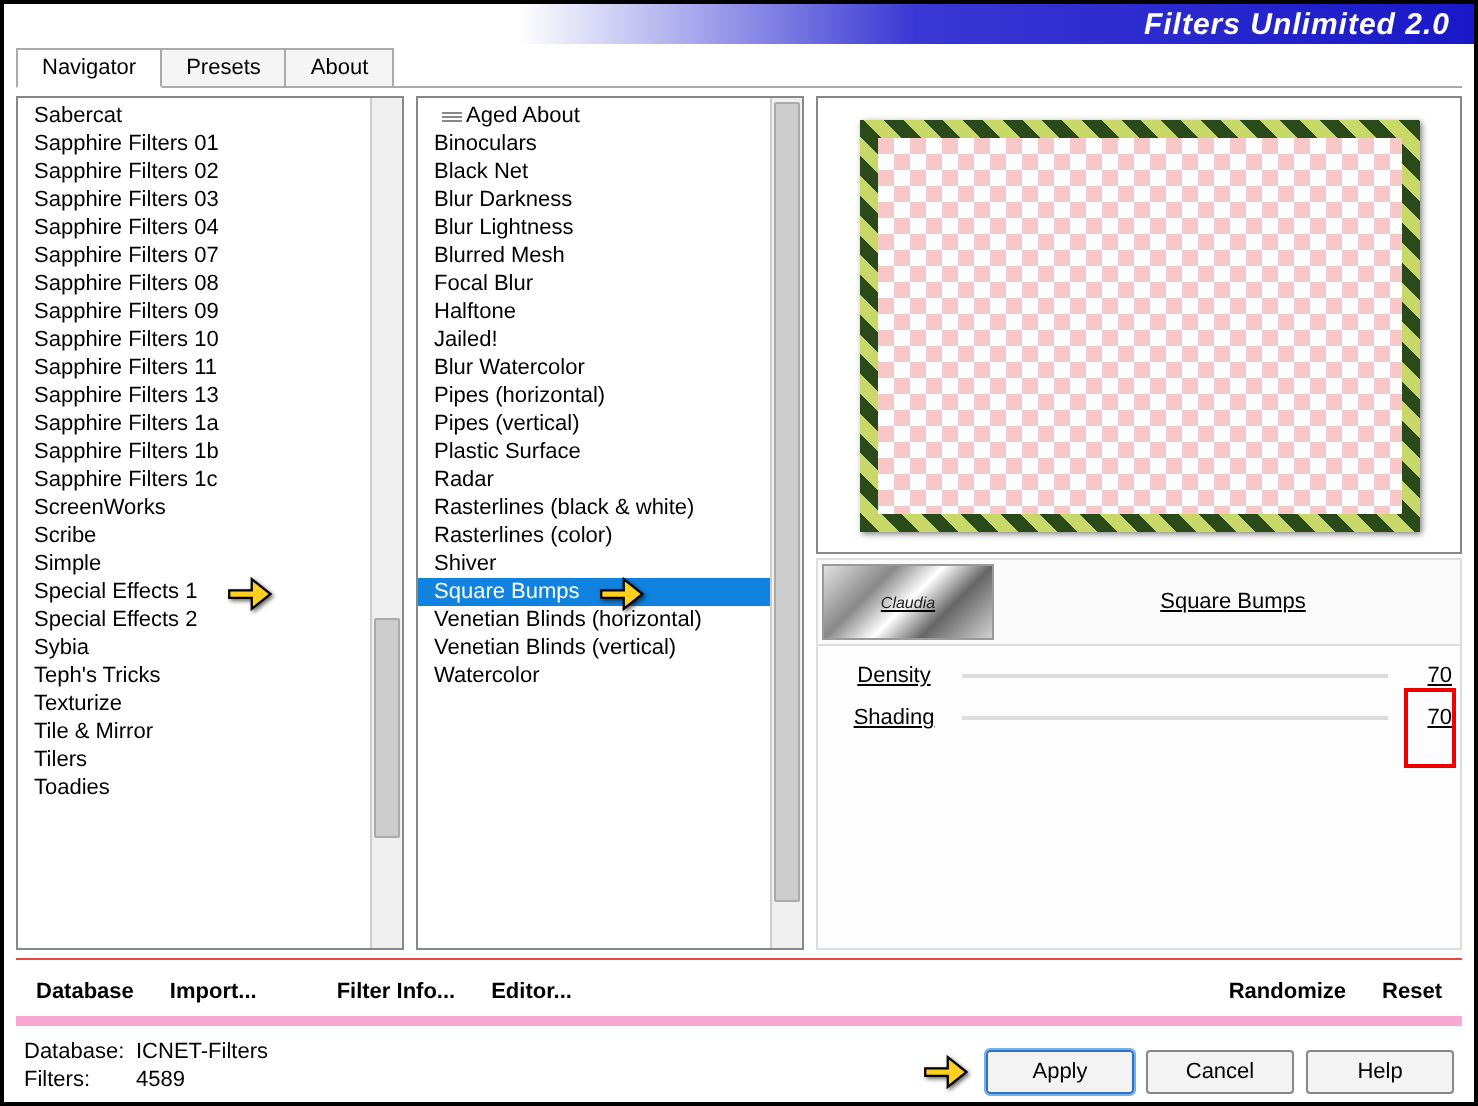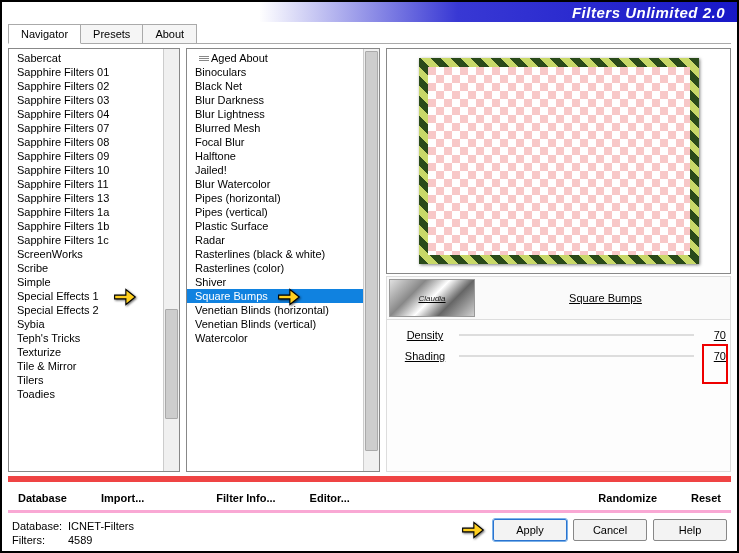--- a/index.html
+++ b/index.html
@@ -5,21 +5,21 @@
 * { margin: 0; padding: 0; box-sizing: border-box; }
 body { font-family: Tahoma, Arial, sans-serif; font-size: 11px; background: #000; width: 739px; height: 553px; overflow: hidden; }
 .outer-frame { border: 2px solid #000; background: #fff; width: 739px; height: 553px; position: relative; }
 .title-bar { height: 20px; background: linear-gradient(to right, #fff 0%, #fff 35%, #3838d4 62%, #1818c8 100%); display: flex; align-items: center; justify-content: flex-end; padding-right: 12px; }
 .title-text { font-family: Arial, sans-serif; font-weight: bold; font-style: italic; font-size: 15px; color: #fff; letter-spacing: 0.5px; }
 .content-area { display: flex; flex-direction: column; height: calc(553px - 24px); padding: 0 6px; }
 .tabs-row { display: flex; border-bottom: 1px solid #aaa; margin-top: 2px; }
 .tab { padding: 3px 12px; border: 1px solid #aaa; border-bottom: none; background: #f5f5f5; font-size: 11px; cursor: pointer; margin-right: -1px; position: relative; }
 .tab.active { background: #fff; z-index: 2; border-bottom: 1px solid #fff; margin-bottom: -1px; }
 .main-body { display: flex; flex: 1; margin-top: 4px; gap: 6px; overflow: hidden; }
-.left-pane { width: 172px; display: flex; border: 1px solid #888; background: #fff; }
+.left-pane { width: 194px; display: flex; border: 1px solid #888; background: #fff; }
 .left-list { flex: 1; overflow-y: auto; padding: 2px 0; }
 .mid-pane { width: 194px; display: flex; border: 1px solid #888; background: #fff; position: relative; }
 .mid-list { flex: 1; overflow-y: auto; padding: 2px 0; }
 .right-pane { flex: 1; display: flex; flex-direction: column; }
 .list-item { padding: 1px 8px; font-size: 11px; white-space: nowrap; cursor: pointer; position: relative; }
 .list-item.selected-effect { background: #1082e0; color: #fff; }
 .scrollbar-stub { width: 16px; background: #f0f0f0; border-left: 1px solid #ccc; position: relative; }
 .scroll-thumb { position: absolute; left: 1px; right: 1px; background: #cdcdcd; border: 1px solid #aaa; border-radius: 1px; }
 .preview-area { height: 246px; border: 1px solid #888; background: #fff; display: flex; align-items: center; justify-content: center; overflow: hidden; }
 .preview-image { width: 280px; height: 206px; position: relative; box-shadow: 1px 1px 3px rgba(0,0,0,0.5); }
@@ -30,24 +30,24 @@
 .author-thumb { width: 86px; height: 38px; background: linear-gradient(135deg, #e0e0e0 0%, #888 30%, #fff 50%, #666 70%, #d0d0d0 100%); border: 1px solid #999; margin-right: 8px; display:flex; align-items:center; justify-content:center; }
 .author-thumb-text { font-size:8px; font-style:italic; color:#222; }
 .param-name-head { flex: 1; text-align: center; font-size: 11px; }
 .param-sliders { border: 1px solid #ddd; border-top: none; padding: 6px 4px 4px 4px; min-height: 152px; background: #fdfdfd; }
 .param-row { display: flex; align-items: center; margin-bottom: 3px; height: 18px; }
 .param-label { width: 68px; font-size: 11px; text-align: center; }
 .param-slider-area { flex: 1; height: 14px; position: relative; }
 .param-track { position: absolute; top: 6px; left: 0; right: 0; height: 2px; background: #ddd; }
 .param-value { width: 24px; text-align: right; font-size: 11px; margin-left: 8px; }
 .value-highlight-box { position: absolute; right: 3px; border: 2px solid #e00; width: 26px; height: 40px; top: 296px; pointer-events:none; }
-.button-row-upper { display: flex; gap: 18px; padding: 6px 2px 2px 2px; border-top: 6px solid #ef4444; margin-top: 4px; }
+.button-row-upper { display: flex; gap: 2px; padding: 6px 2px 2px 2px; border-top: 1px solid #ef4444; margin-top: 4px; }
 .button-row-upper .spacer { flex: 1; }
 .flat-btn { padding: 4px 8px; font-size: 11px; font-weight: bold; background: transparent; border: none; cursor: pointer; }
-.final-status-row { display: flex; align-items: flex-start; border-top: 3px solid #f9a8d4; padding: 6px 4px 4px 4px; gap: 10px; }
+.final-status-row { display: flex; align-items: flex-end; border-top: 5px solid #f9a8d4; padding: 6px 4px 4px 4px; gap: 10px; }
 .status-texts { flex: 1; font-size: 11px; line-height: 14px; }
 .status-texts .line { display: flex; }
 .status-texts .lbl { width: 56px; }
 .dialog-buttons { display: flex; gap: 6px; align-items: center; position: relative; }
 .dlg-btn { width: 74px; height: 22px; font-size: 11px; border: 1px solid #888; background: #f3f3f3; cursor: pointer; border-radius: 2px; }
 .dlg-btn.primary { border: 1px solid #2a74d0; outline: 1px solid #7ab0e8; }
 .hand-pointer { position: absolute; width: 30px; height: 30px; pointer-events: none; z-index: 10; }
 .hand-pointer svg { filter: drop-shadow(1px 1px 1px rgba(0,0,0,0.6)); }
 .grip-icon { width: 10px; display:flex; flex-direction:column; gap:1px; margin: 4px 2px 0 4px; }
 .grip-icon span { height:1px; background:#888; display:block; }

